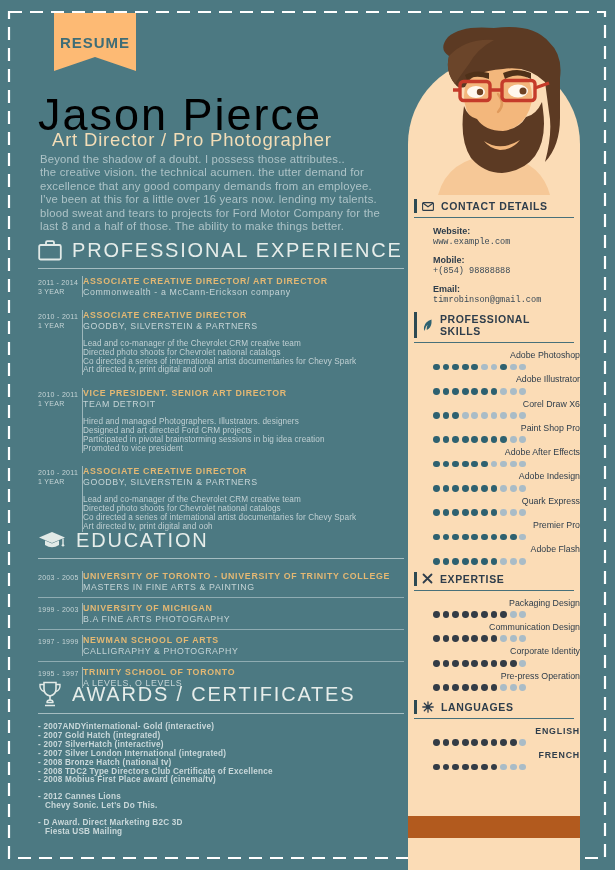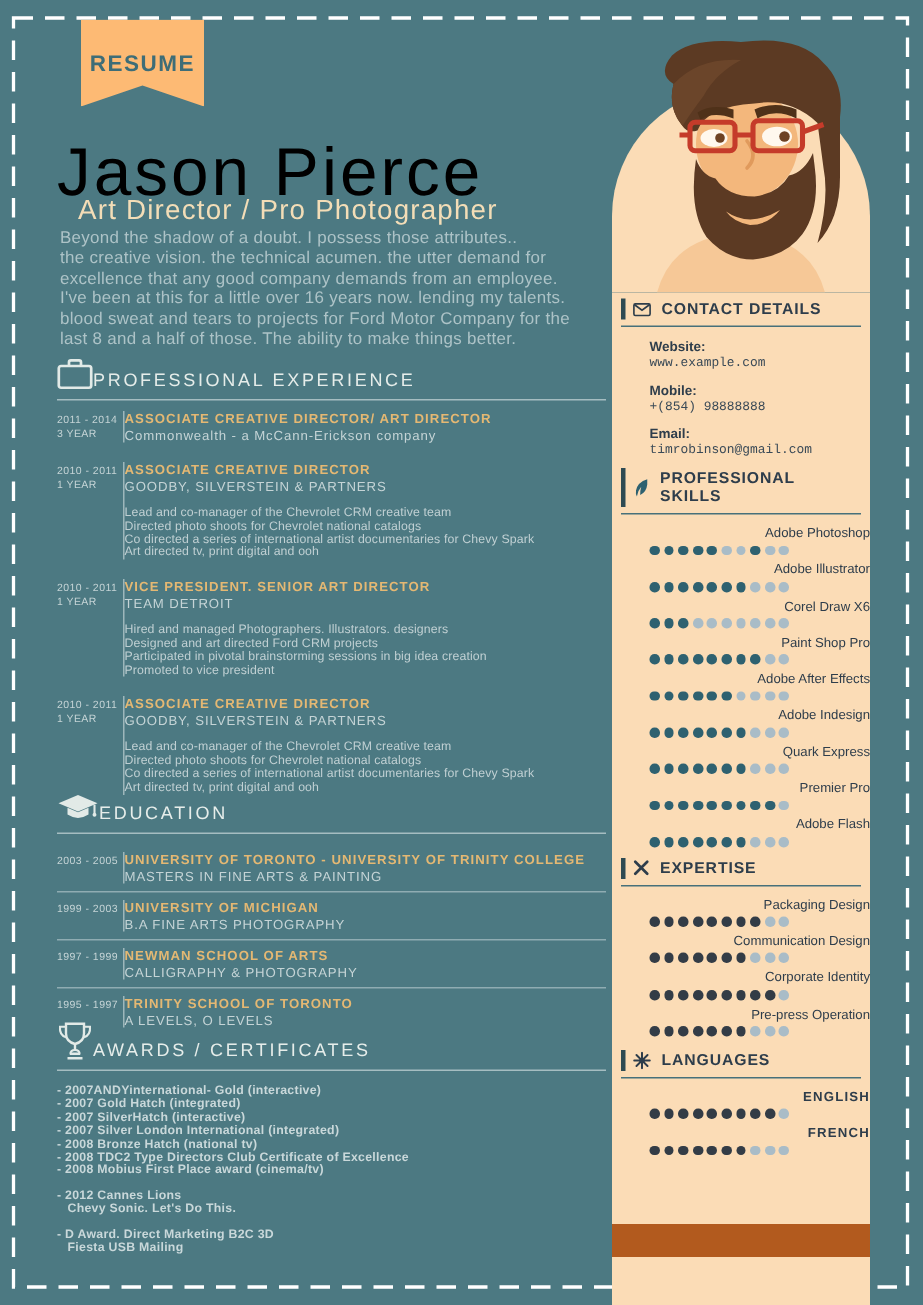--- a/index.html
+++ b/index.html
@@ -21,21 +21,21 @@
   
   .name{position:absolute;left:38px;top:92px;z-index:2;font-size:45px;font-weight:300;
     color:#000000;letter-spacing:2px;line-height:1;}
   .subtitle{position:absolute;left:52px;top:129px;z-index:2;font-size:18.5px;font-weight:300;
     color:#F3DDB7;letter-spacing:0.8px;}
   .intro{position:absolute;left:40px;top:153px;width:378px;z-index:2;margin:0;
     font-size:11.3px;line-height:13.4px;color:#ADC3C7;letter-spacing:0.2px;white-space:pre-line;}
 
   .lsec{position:absolute;left:38px;width:366px;z-index:2;}
   .sec-exp{top:239px;} .sec-edu{top:529px;} .sec-awd{top:681px;}
-  .l-header{display:flex;align-items:flex-end;color:#E6EDEA;font-size:12px;
+  .l-header{display:flex;align-items:center;gap:10px;color:#E6EDEA;font-size:20px;
     letter-spacing:1.8px;padding-bottom:6px;border-bottom:1.5px solid #A5BDC1;margin-bottom:7px;}
   .l-header svg{flex:none;}
 
   .xp-entry{display:flex;margin-bottom:13px;}
   .xp-dates,.edu-dates{width:44px;flex:none;font-size:7px;line-height:9px;color:#C5D4D6;
     letter-spacing:0.3px;padding-top:2px;text-transform:uppercase;}
   .xp-content,.edu-content{flex:1;min-width:0;border-left:1px solid #9DB7BB;padding-left:0;}
   .xp-title,.edu-school{font-size:8.8px;font-weight:bold;color:#E4B873;letter-spacing:0.7px;line-height:10.5px;}
   .xp-org,.edu-degree{font-size:8.8px;color:#C5D4D6;letter-spacing:0.6px;line-height:10.5px;}
   .xp-details{margin-top:9px;font-size:8.2px;line-height:8.8px;color:#C0D0D3;

